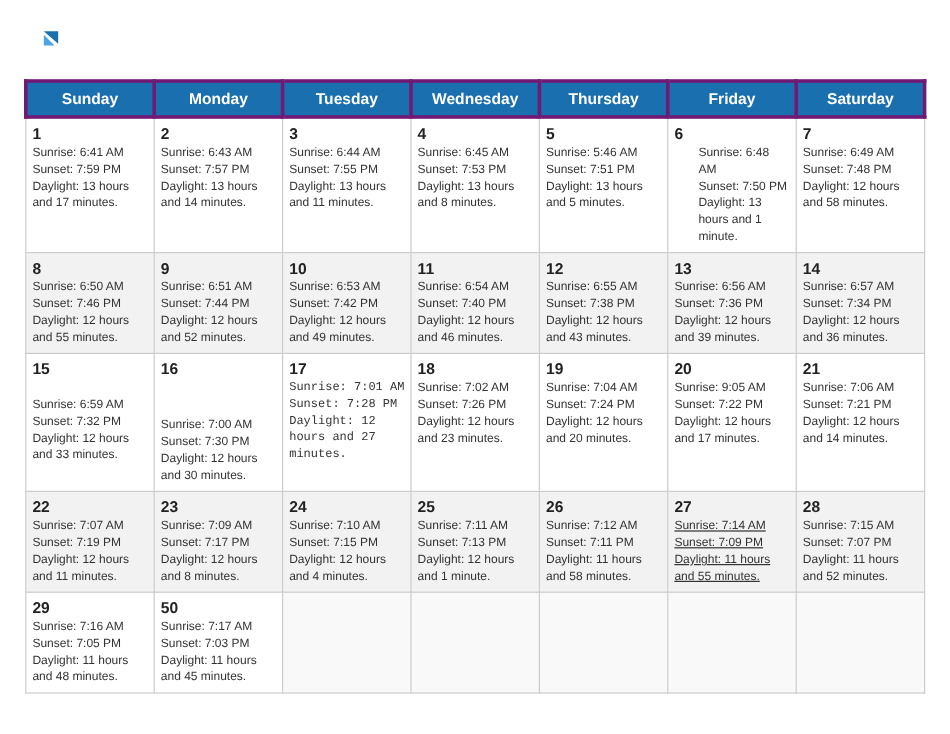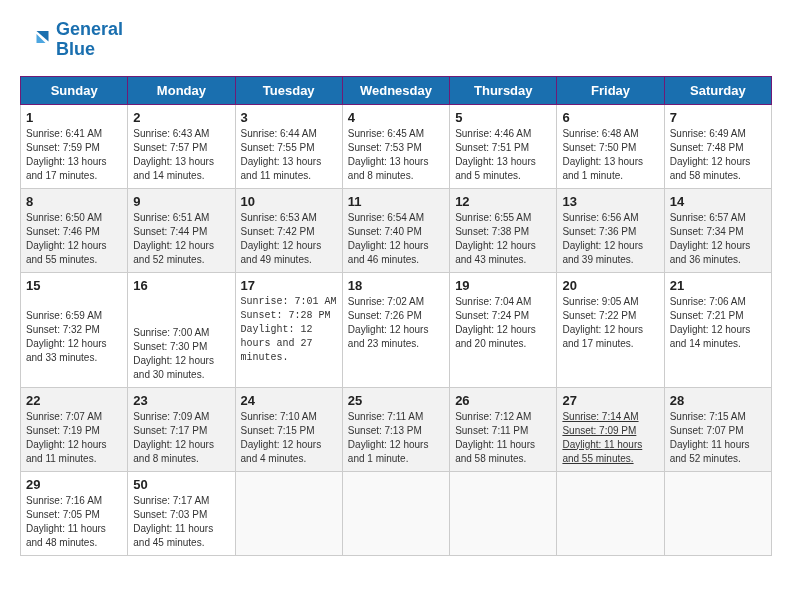--- a/index.html
+++ b/index.html
@@ -49,21 +49,21 @@
       width: 100%;
       border-collapse: collapse;
     }
     .calendar th {
       background: #1a6faf;
       color: #fff;
       font-size: 13px;
       font-weight: bold;
       text-align: center;
       padding: 6px 4px;
-      border: 1px solid #701a75;
+      border: 3px solid #701a75;
     }
     .calendar td {
       border: 1px solid #ccc;
       vertical-align: top;
       padding: 5px 5px;
       font-size: 10.5px;
       color: #222;
       width: calc(100% / 7);
       min-height: 80px;
       background: #fff;
@@ -89,24 +89,20 @@
 </head>
 <body>
 
 <div class="header">
   <div class="logo">
     <svg class="logo-icon" viewBox="0 0 40 40">
       <rect x="0" y="0" width="40" height="40" fill="white"></rect>
       <polygon points="22,8 38,8 38,22 22,8" fill="#1a6faf"></polygon>
       <polygon points="22,12 34,24 22,24" fill="#4da6e0"></polygon>
     </svg>
-    <div class="logo-text">
-      <div><span>General</span></div>
-      <div><span style="color:#1a6faf">Blue</span></div>
-    </div>
   </div>
   <div class="title-block">
     <div class="month-title"></div>
     <div class="location"></div>
   </div>
 </div>
 
 <table class="calendar">
   <thead>
     <tr id="weekday-header">
@@ -140,27 +136,27 @@
 Daylight: 13 hours and 11 minutes.</div>
         </td>
         <td>
           <span class="day-num">4</span>
           <div class="cell-content" style="white-space: pre-line;">Sunrise: 6:45 AM
 Sunset: 7:53 PM
 Daylight: 13 hours and 8 minutes.</div>
         </td>
         <td>
           <span class="day-num">5</span>
-          <div class="cell-content" style="white-space: pre-line;">Sunrise: 4:46 AM
+          <div class="cell-content" style="white-space: pre-line;">Sunrise: 5:46 AM
 Sunset: 7:51 PM
 Daylight: 13 hours and 5 minutes.</div>
         </td>
         <td>
           <span class="day-num">6</span>
-          <div class="cell-content" style="white-space: pre-line;">Sunrise: 6:48 AM
+          <div class="cell-content" style="white-space: pre-line; margin-left: 20px;">Sunrise: 6:48 AM
 Sunset: 7:50 PM
 Daylight: 13 hours and 1 minute.</div>
         </td>
         <td>
           <span class="day-num">7</span>
           <div class="cell-content" style="white-space: pre-line;">Sunrise: 6:49 AM
 Sunset: 7:48 PM
 Daylight: 12 hours and 58 minutes.</div>
         </td>
       </tr>

